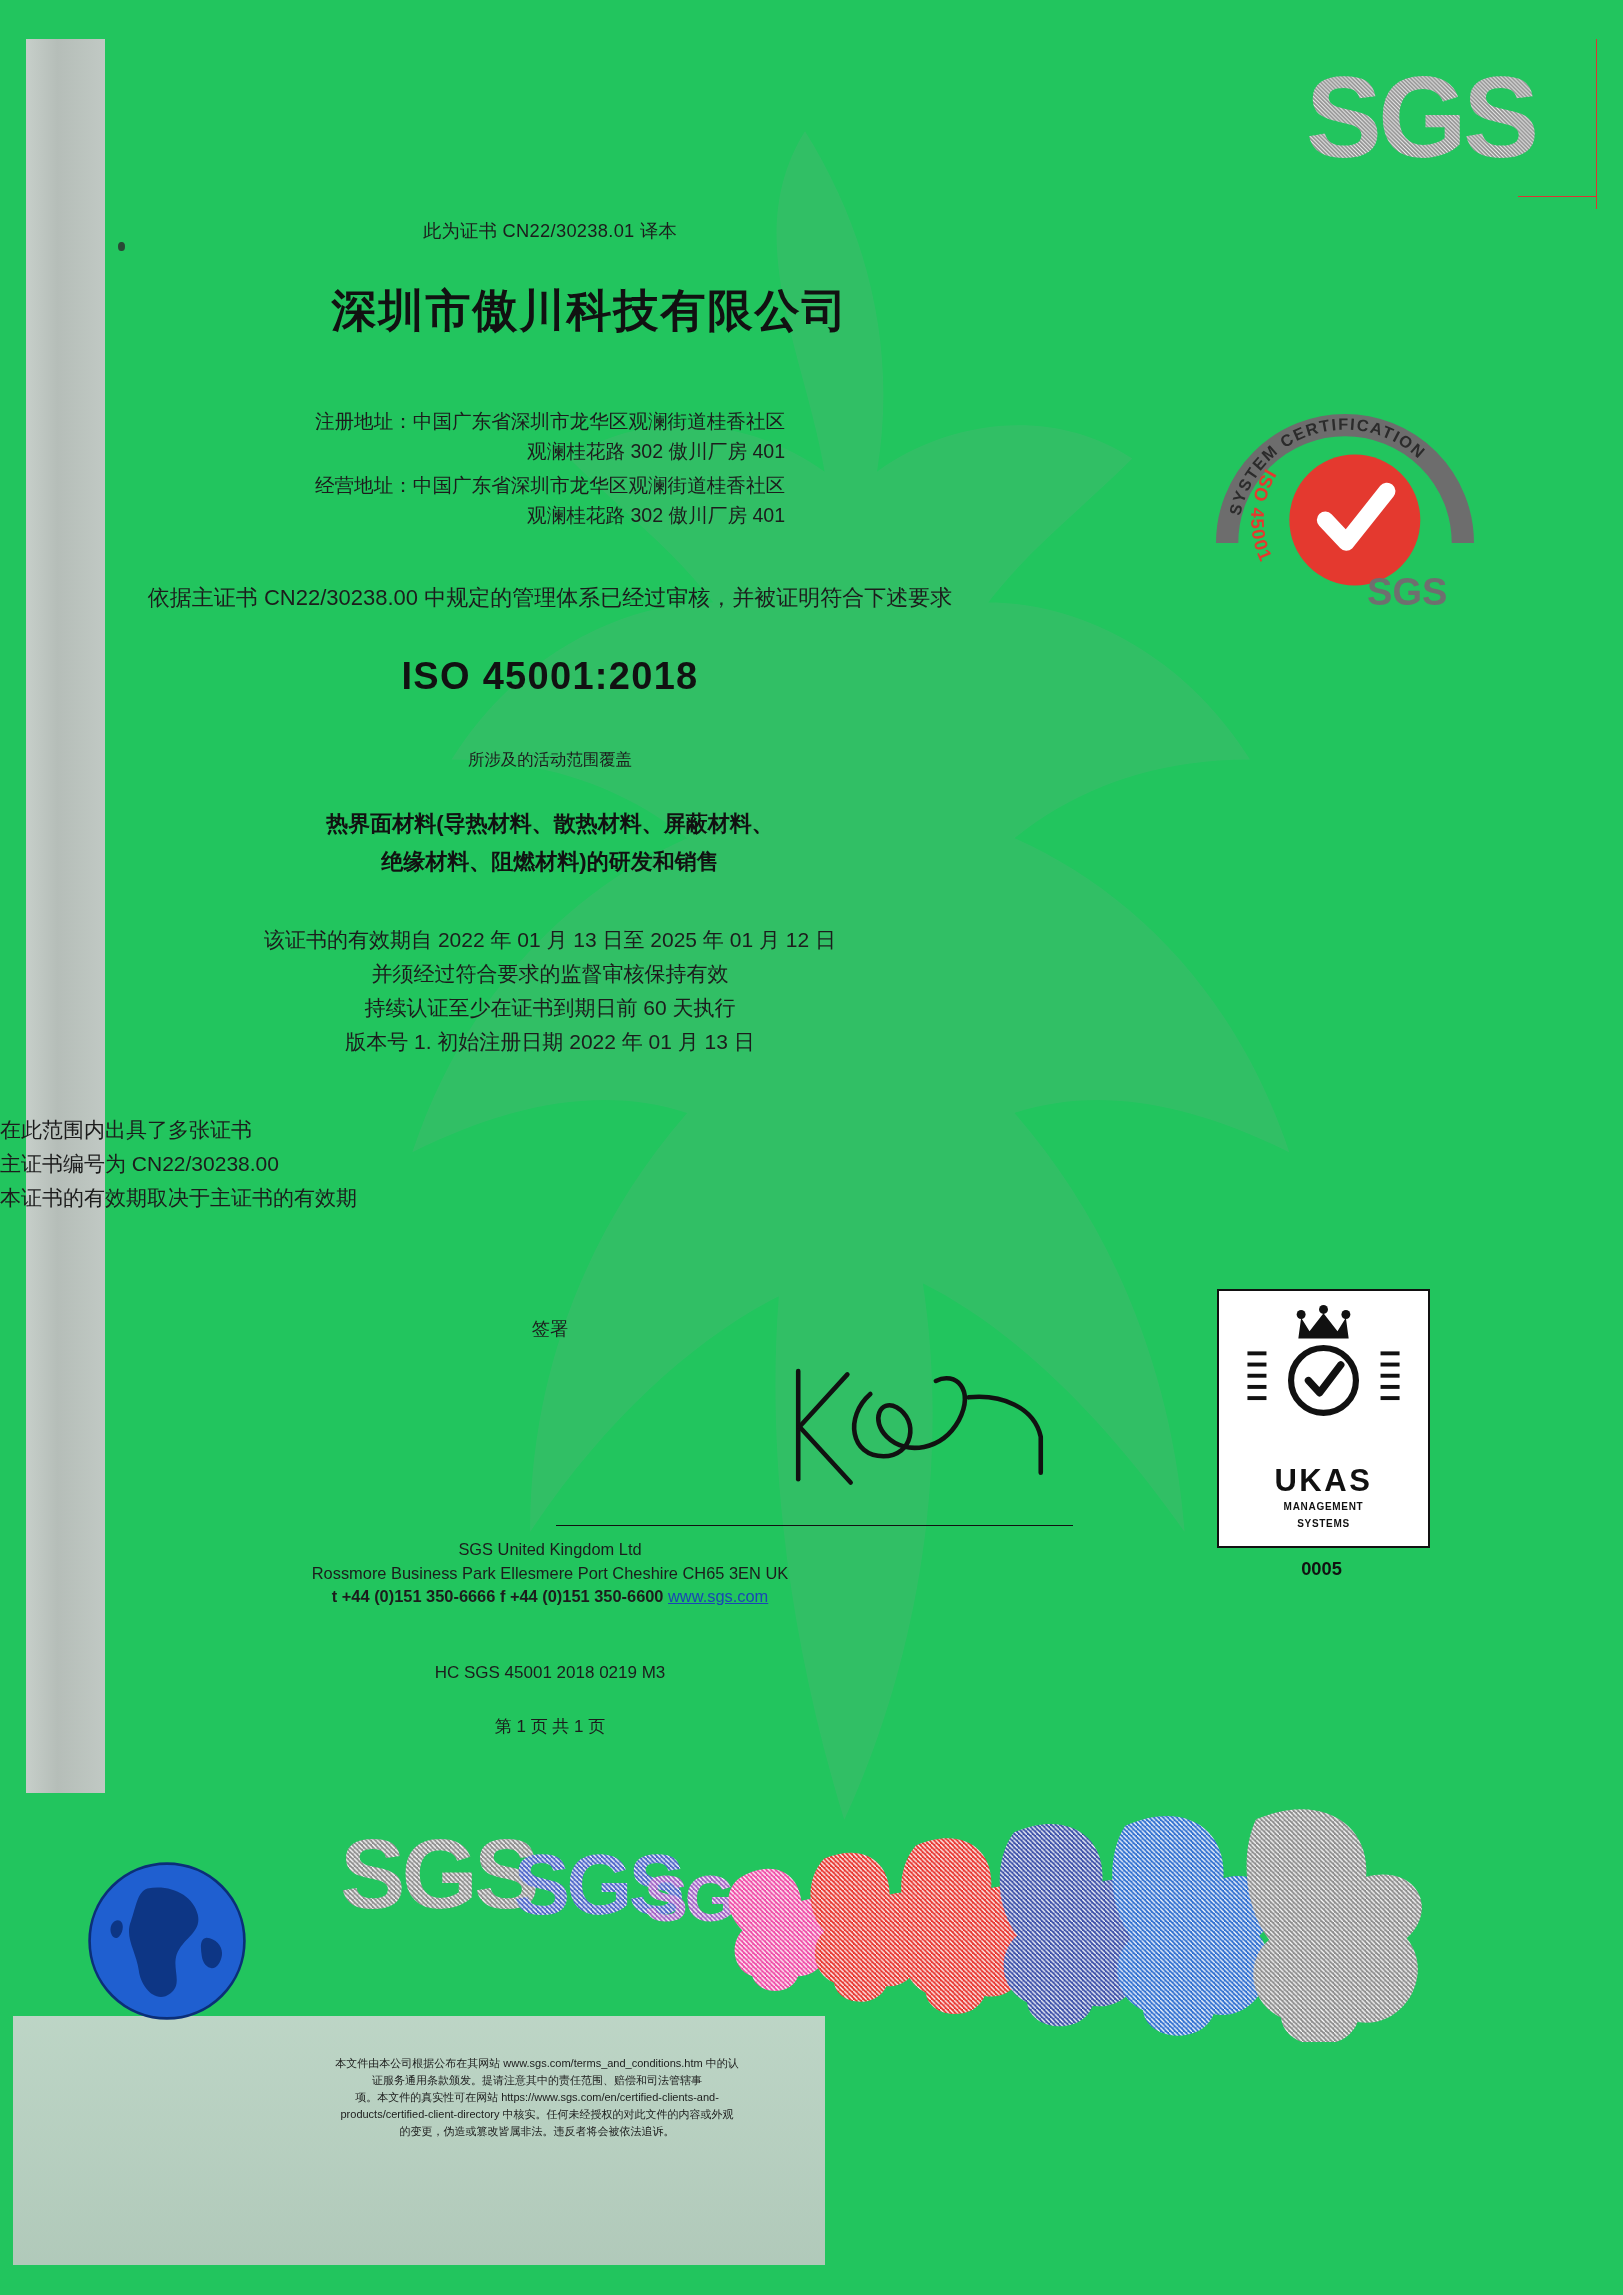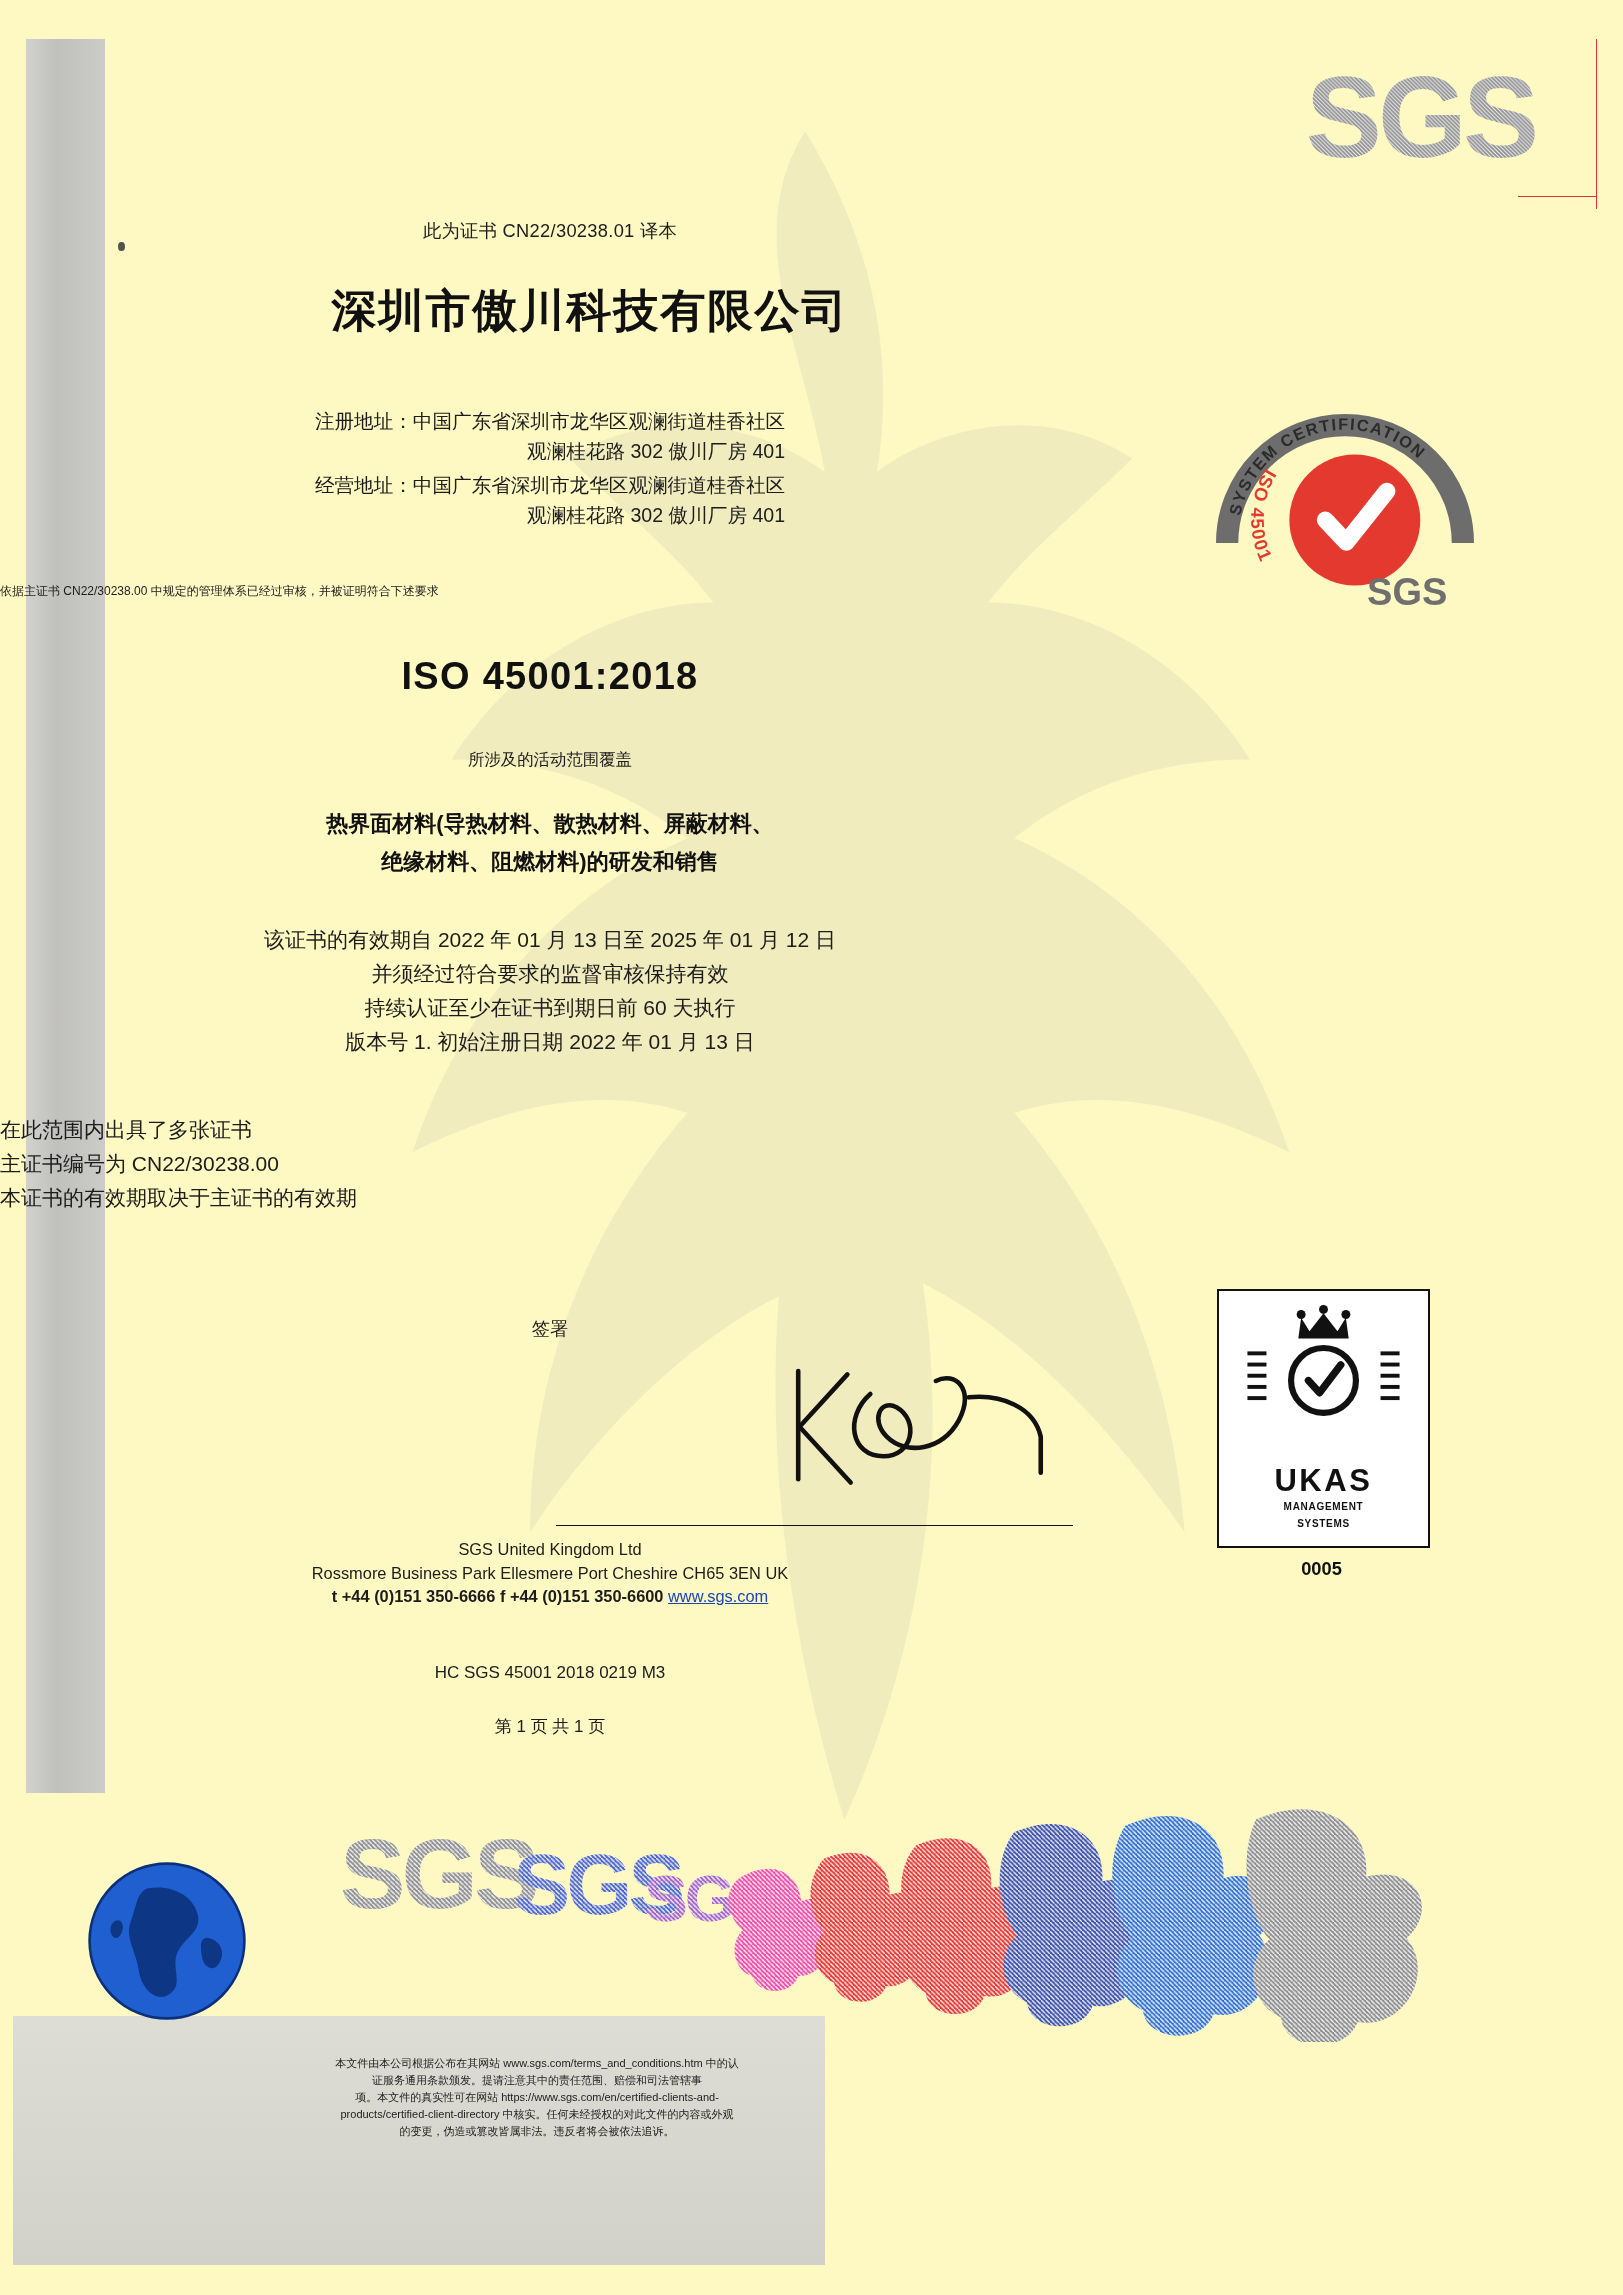--- a/index.html
+++ b/index.html
@@ -1,20 +1,20 @@
 <!DOCTYPE html>
 <html style="font-size:10.5px"><head>
 <meta charset="utf-8">
 <style>
   html,body{margin:0;padding:0;background:#ffffff;}
   body{width:1623px;height:2295px;position:relative;overflow:hidden;
        font-family:"Liberation Sans",sans-serif;color:#231f20;}
 
   
-  .page{position:absolute;left:0;top:0;width:1623px;height:2295px;background:#fef9c3;}
+  .page{position:absolute;left:0;top:0;width:1623px;height:2295px;background:#22c55e;}
   .scan-edge-left{position:absolute;left:26px;top:39px;width:79px;height:1754px;
       background:linear-gradient(90deg,#cfcfcf,#bdbdbd 40%,#c9c9c9);opacity:.95;}
   .scan-edge-bottom{position:absolute;left:13px;top:2016px;width:812px;height:249px;
       background:linear-gradient(180deg,#d8d8d8,#cacaca);opacity:.85;}
   .speck{position:absolute;left:118px;top:242px;width:6.5px;height:9.2px;border-radius:50%;
       background:#2b2b2b;opacity:.8;}
 
   
   .watermark{position:absolute;left:216px;top:79px;width:1178px;height:1833px;
       opacity:.13;pointer-events:none;}
@@ -33,22 +33,22 @@
       font-size:18.3px;letter-spacing:0.3px;color:#1c1c1c;}
   .company{position:absolute;left:0;top:281px;width:1100px;text-align:center;
       font-size:45px;font-weight:bold;letter-spacing:2px;color:#111;margin-left:40px;}
 
   .addr-block{position:absolute;left:0;top:406px;width:1100px;}
   .addr-row{display:flex;justify-content:center;font-size:19.6px;line-height:30px;color:#1c1c1c;}
   .addr-label{white-space:nowrap;}
   .addr-lines{text-align:left;}
   .addr-lines div:nth-child(2){text-align:right;}
 
-  .basis{position:absolute;left:0;top:583px;width:1100px;text-align:left;
-      font-size:12px;color:#1c1c1c;}
+  .basis{position:absolute;left:0;top:583px;width:1100px;text-align:center;
+      font-size:22px;color:#1c1c1c;}
   .standard{position:absolute;left:0;top:655px;width:1100px;text-align:center;
       font-size:38px;font-weight:bold;letter-spacing:1.3px;color:#111;}
   .scope-intro{position:absolute;left:0;top:749px;width:1100px;text-align:center;
       font-size:16.4px;color:#1c1c1c;}
   .scope{position:absolute;left:0;top:805px;width:1100px;text-align:center;
       font-size:22px;font-weight:bold;line-height:38px;color:#111;}
 
   .validity{position:absolute;left:0;top:923px;width:1100px;text-align:center;
       font-size:21px;line-height:34px;color:#1c1c1c;}
   .multi{position:absolute;left:0;top:1113px;width:1100px;text-align:left;

